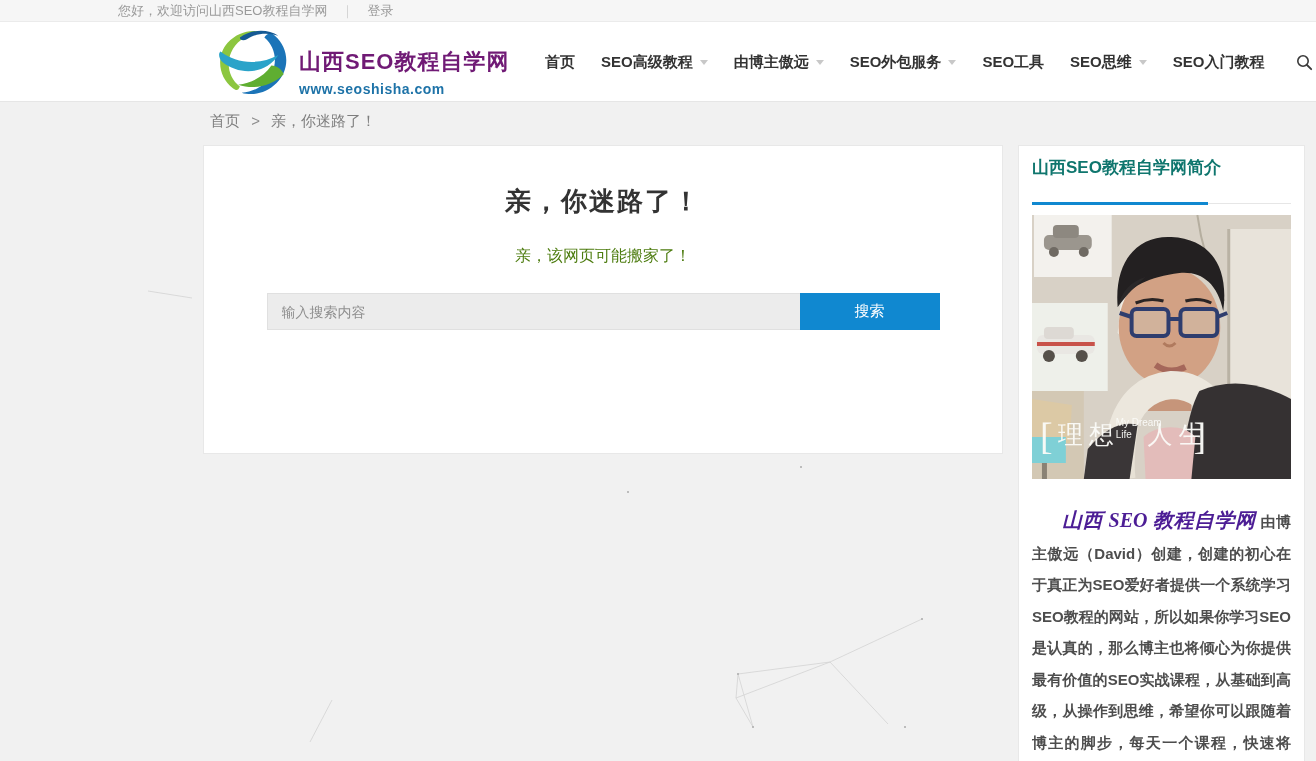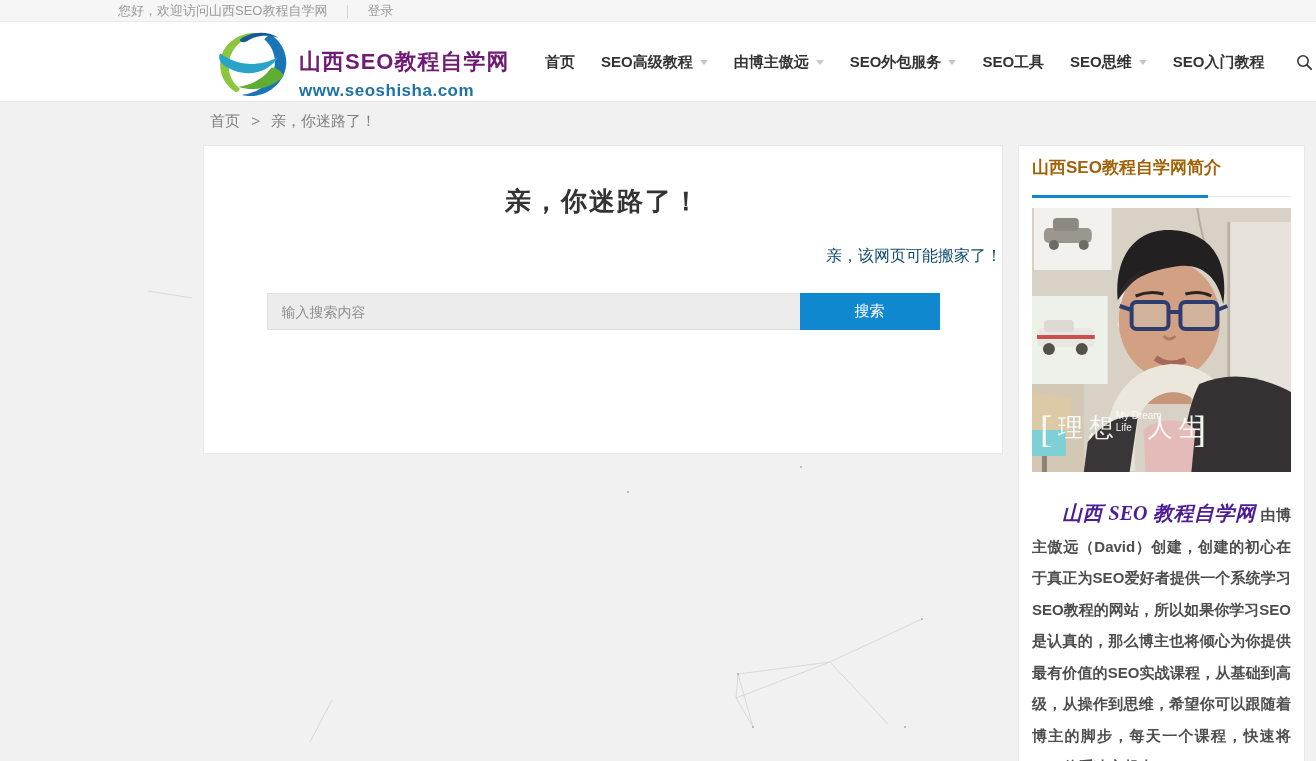--- a/index.html
+++ b/index.html
@@ -15,44 +15,44 @@
   .topbar-inner { padding-left:118px; font-size:13px; line-height:21px; color:#9a9a9a; }
   .topbar-inner .sep { color:#cccccc; margin:0 10px; }
   .topbar-inner .login { color:#9a9a9a; text-decoration:none; cursor:pointer; }
 
   
   .header { position:absolute; left:0; top:22px; width:1316px; height:80px; background:#ffffff; border-bottom:1px solid #e6e6e6; z-index:2; }
   .logo { position:absolute; left:213px; top:5px; display:flex; align-items:center; cursor:pointer; }
   .logo-mark { width:80px; height:70px; }
   .logo-text { margin-left:6px; }
   .site-title { font-size:22px; font-weight:bold; color:#701a75; letter-spacing:1px;margin-top:20px; }
-  .site-url { font-size:17px; font-weight:bold; color:#1e73a8; margin-top:4px; letter-spacing:0.5px; }
+  .site-url { font-size:14px; font-weight:bold; color:#1e73a8; margin-top:4px; letter-spacing:0.5px; }
 
   .nav { position:absolute; left:545px; top:0; height:80px; display:flex; align-items:center; gap:26px; z-index:3; }
   .nav-item { display:flex; align-items:center; font-size:15px; font-weight:bold; color:#333333; text-decoration:none; cursor:pointer; white-space:nowrap; }
   .caret { width:0; height:0; border-left:4px solid transparent; border-right:4px solid transparent; border-top:5px solid #c8c8c8; margin-left:7px; }
   .nav-search { display:flex; align-items:center; margin-left:6px; cursor:pointer; }
 
   
   .breadcrumb { position:absolute; left:210px; top:112px; font-size:15px; color:#7e7e7e; z-index:2; }
   .breadcrumb a { color:#7e7e7e; text-decoration:none; cursor:pointer; }
   .breadcrumb .bc-sep { margin:0 7px; color:#8c8c8c; }
 
   
   .card { position:absolute; left:203px; top:145px; width:800px; height:309px; background:#ffffff; border:1px solid #e8e8e8; z-index:1; }
   .card h1 { margin-top:38px; text-align:center; font-size:26px; font-weight:bold; color:#333333; letter-spacing:2px; }
-  .card .sub { margin-top:27px; text-align:right; font-size:16px; color:#0c4a6e; }
+  .card .sub { margin-top:27px; text-align:center; font-size:16px; color:#4d7c0f; }
   .search-row { width:673px; height:37px; margin:26px auto 0; display:flex; }
   .search-row input { flex:1; height:37px; background:#ececec; border:1px solid #e0e0e0; border-right:none; padding:0 14px; font-size:14px; color:#0369a1; outline:none; font-family:"Liberation Sans","DejaVu Sans",sans-serif; }
   .search-row input::placeholder { color:#8f8f8f; }
   .search-row button { width:140px; height:37px; background:#1088d0; border:none; color:#ffffff; font-size:15px; cursor:pointer; font-family:"Liberation Sans","DejaVu Sans",sans-serif; }
 
   
   .sidebar { position:absolute; left:1018px; top:145px; width:287px; height:700px; background:#ffffff; border:1px solid #e8e8e8; padding:0 13px; z-index:1; }
-  .sidebar h3 { position:relative; font-size:17px; font-weight:bold; color:#a16207; padding:10px 0 17px; border-bottom:1px solid #e6e6e6; }
+  .sidebar h3 { position:relative; font-size:17px; font-weight:bold; color:#0f766e; padding:10px 0 24px; border-bottom:1px solid #e6e6e6; }
   .sidebar h3::after { content:""; position:absolute; left:0; bottom:-2px; width:176px; height:3px; background:#1088d0; }
   .photo { margin-top:11px; width:259px; height:264px; overflow:hidden; }
   .photo svg { display:block; width:259px; height:264px; }
   .photo text { font-family:"Liberation Serif","DejaVu Serif",serif; }
   .photo .ov-small { font-family:"Liberation Sans","DejaVu Sans",sans-serif; }
   .intro { margin-top:26px; font-size:15px; font-weight:bold; color:#4d4d4d; line-height:31.5px; text-align:justify; text-indent:2em; }
   .intro-title { color:#4c1d95; font-style:italic; font-weight:bold; font-size:20px; font-family:"Liberation Serif","DejaVu Serif",serif; margin-right:5px; cursor:pointer; }
 </style>
 </head>
 <body>

